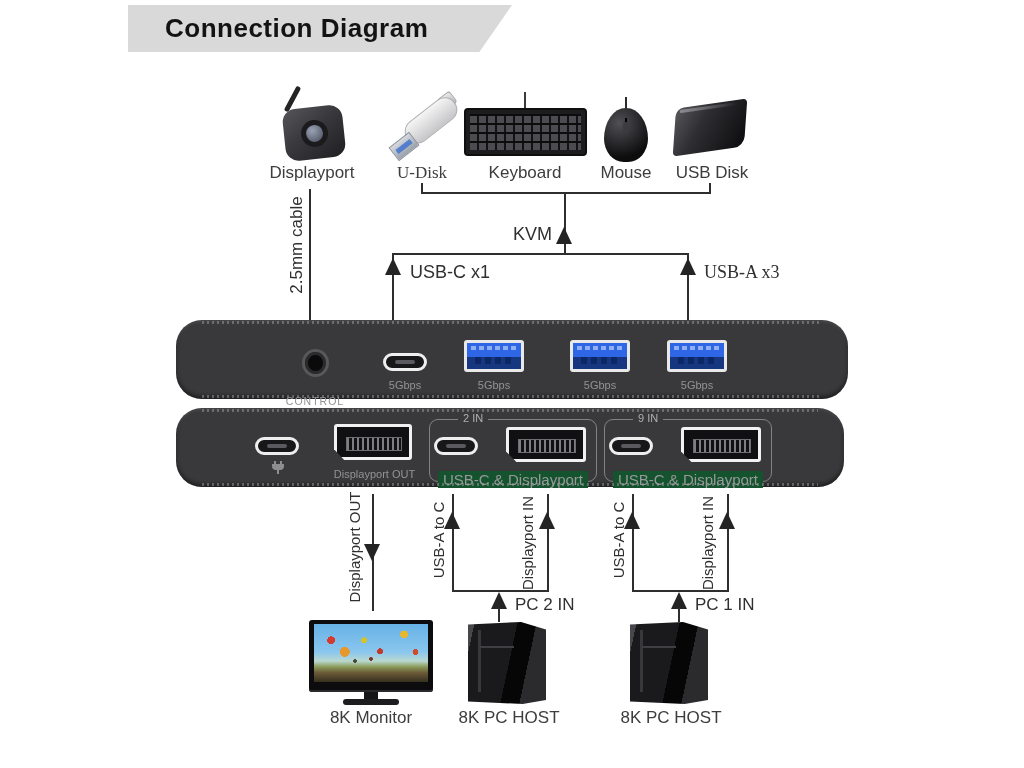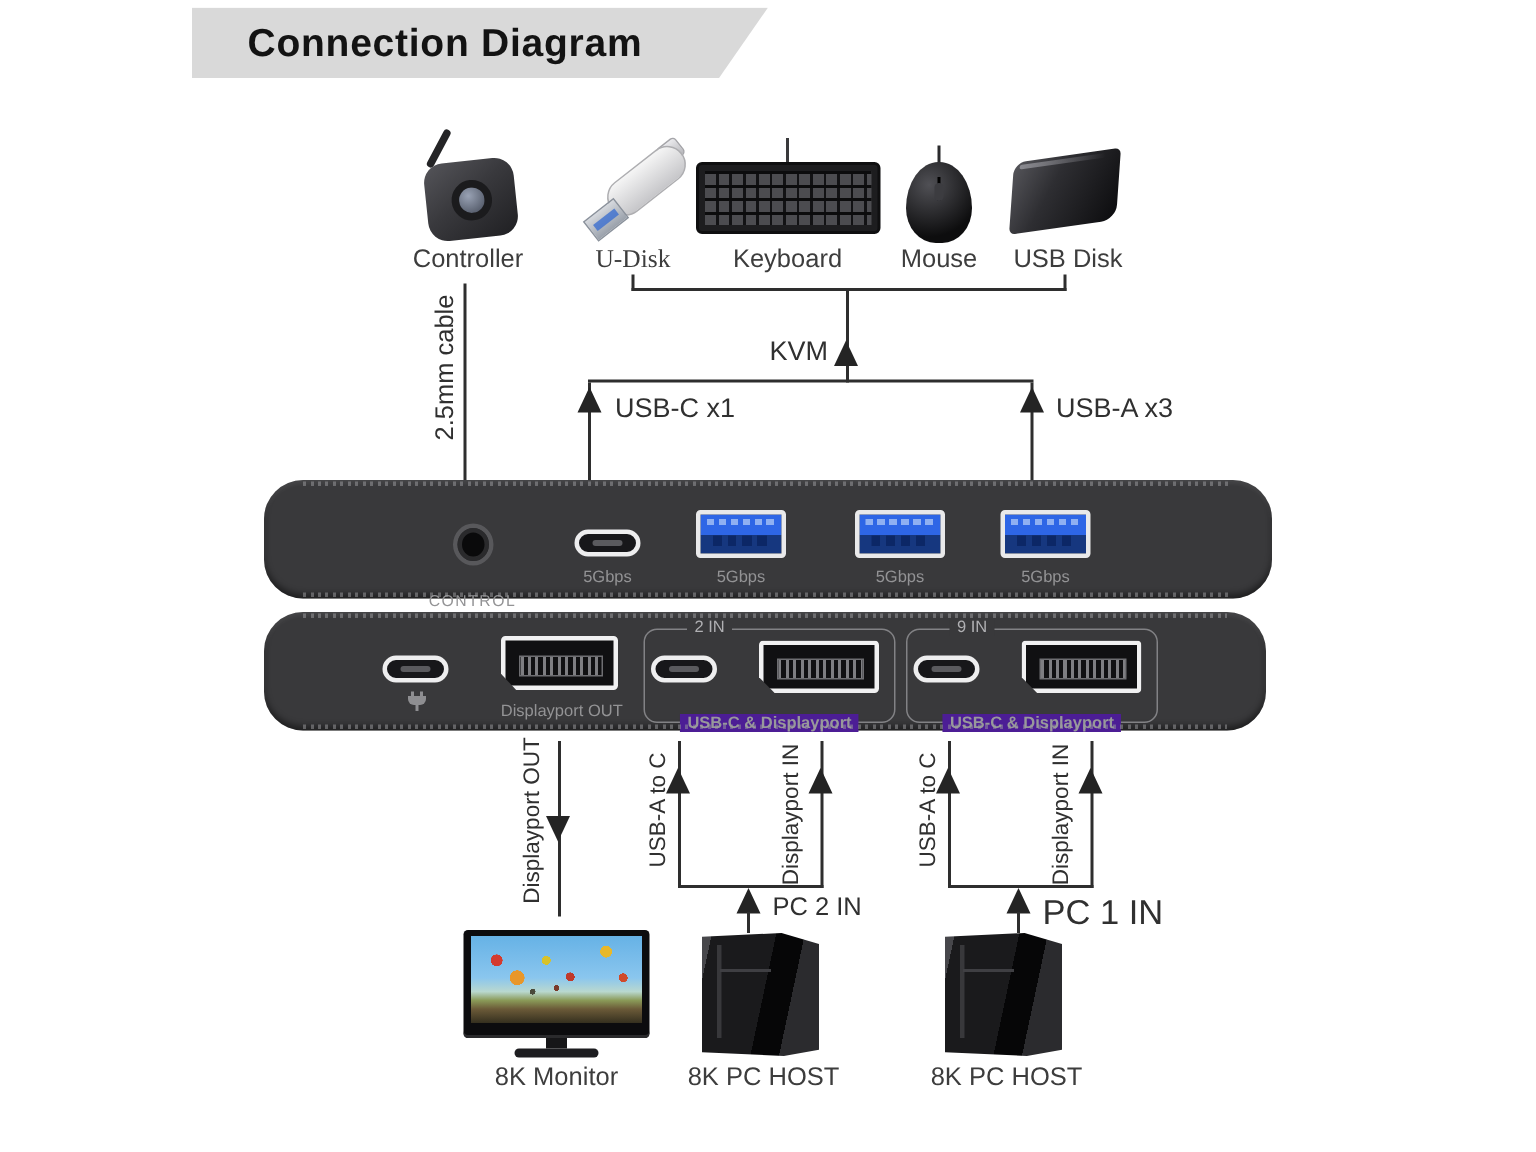--- a/index.html
+++ b/index.html
@@ -78,21 +78,21 @@
   .usba::after { content:''; position:absolute; left:50%; bottom:5px; transform:translateX(-50%); width:38px; height:7px;
     background:repeating-linear-gradient(90deg,#0c2766 0 6px,transparent 6px 10px); }
   .dport { position:absolute; width:78px; height:36px; border:3px solid #f1f1f2; border-radius:3px; background:#101012;
     clip-path:polygon(0 0,100% 0,100% 100%,13% 100%,0 70%); }
   .dport::after { content:''; position:absolute; left:9px; right:7px; bottom:6px; height:12px; border:1px solid #6e6e72;
     background:repeating-linear-gradient(90deg,#7e7e82 0 2px,transparent 2px 5px); }
   .plabel { position:absolute; font-size:11px; color:#939395; text-align:center; white-space:nowrap; }
   .plabel.sm { font-size:10.5px; letter-spacing:1px; }
   .pgroup { position:absolute; width:168px; height:63px; border:1.5px solid #828285; border-radius:9px; }
   .pgroup .gtitle { position:absolute; top:-8px; left:28px; background:#39393b; padding:0 5px; font-size:11px; color:#b0b0b3; white-space:nowrap; }
-  .pgroup .glabel { position:absolute; bottom:-7px; left:50%; transform:translateX(-50%); background:#4c1d95; padding:0 5px; font-size:11px; color:#98989b; white-space:nowrap;font-weight:bold; }
+  .pgroup .glabel { position:absolute; bottom:-7px; left:50%; transform:translateX(-50%); background:#14532d; padding:0 5px; font-size:15px; color:#98989b; white-space:nowrap; }
   .pwr { position:absolute; width:14px; height:13px; }
   .pwr i { position:absolute; background:#8e8e91; }
   .pwr .p1 { left:3px; top:0; width:2px; height:4px; }
   .pwr .p2 { left:9px; top:0; width:2px; height:4px; }
   .pwr .bd { left:1px; top:3px; width:12px; height:6px; border-radius:0 0 4px 4px; }
   .pwr .st { left:6px; top:9px; width:2px; height:4px; }
 
   
   .monitor { position:absolute; left:309px; top:620px; width:124px; height:88px; }
   .mon-bezel { position:absolute; left:0; top:0; width:124px; height:72px; background:#0c0c0e; border-radius:3px;
@@ -124,21 +124,21 @@
   <div class="banner">
     <div class="t">Connection Diagram</div>
   </div>
 
   <div class="dev" style="left:276px;top:93px;width:78px;height:70px;">
     <div class="ctrl-cable"></div>
     <div class="ctrl-body">
         <div class="ctrl-btn"></div>
       </div>
   </div>
-  <div class="dlbl" style="left:262px;top:163px;width:100px;">Controller</div>
+  <div class="dlbl" style="left:262px;top:163px;width:100px;">Displayport</div>
 
   <div class="dev" style="left:385px;top:92px;width:80px;height:72px;">
     <div class="udisk-cap"></div>
     <div class="udisk-body"></div>
     <div class="udisk-conn"></div>
   </div>
   <div class="dlbl" style="left:382px;top:163px;width:80px;font-family:Liberation Serif, serif;">U-Disk</div>
 
   <div class="dev" style="left:464px;top:92px;width:123px;height:66px;">
     <div class="kbd-cable"></div>
@@ -168,21 +168,21 @@
   <div class="ln" style="left:564px;top:194px;width:2px;height:61px;"></div>
   <div class="arr up" style="left:556px;top:227px;"></div>
   <div class="lbl" style="left:496px;top:224px;width:56px;text-align:right;">KVM</div>
 
   <div class="ln" style="left:392px;top:253px;width:297px;height:2px;"></div>
   <div class="ln" style="left:392px;top:255px;width:2px;height:65px;"></div>
   <div class="ln" style="left:687px;top:255px;width:2px;height:65px;"></div>
   <div class="arr up" style="left:385px;top:258px;"></div>
   <div class="arr up" style="left:680px;top:258px;"></div>
   <div class="lbl" style="left:410px;top:262px;">USB-C x1</div>
-  <div class="lbl" style="left:704px;top:262px;">USB-A x3</div>
+  <div class="lbl" style="left:704px;top:262px;font-family:Liberation Serif, serif;">USB-A x3</div>
 
   <div class="ln" style="left:309px;top:189px;width:2px;height:131px;"></div>
   <div class="rot" style="left:232px;top:235px;width:130px;height:20px;font-size:17px;">2.5mm cable</div>
 
   <div class="panel front">
     <div class="jack" style="left:126px;top:29px;"></div>
     <div class="plabel sm" style="left:94px;top:58px;width:90px;margin-top:17px;">CONTROL</div>
     <div class="usbc" style="left:207px;top:33px;"></div>
     <div class="plabel" style="left:199px;top:59px;width:60px;">5Gbps</div>
     <div class="usba" style="left:288px;top:20px;"></div>
@@ -236,21 +236,21 @@
 
   <div class="ln" style="left:632px;top:494px;width:2px;height:98px;"></div>
   <div class="arr up" style="left:624px;top:512px;"></div>
   <div class="rot" style="left:568px;top:532px;width:100px;height:16px;">USB-A to C</div>
   <div class="ln" style="left:727px;top:494px;width:2px;height:98px;"></div>
   <div class="arr up" style="left:719px;top:512px;"></div>
   <div class="rot" style="left:652px;top:535px;width:110px;height:16px;">Displayport IN</div>
   <div class="ln" style="left:632px;top:590px;width:97px;height:2px;"></div>
   <div class="arr up" style="left:671px;top:592px;"></div>
   <div class="ln" style="left:678px;top:608px;width:2px;height:14px;"></div>
-  <div class="lbl" style="left:695px;top:595px;font-size:23px;">PC 1 IN</div>
+  <div class="lbl" style="left:695px;top:595px;font-size:17px;">PC 1 IN</div>
 
   <div class="monitor">
     <div class="mon-bezel"></div>
     <div class="mon-screen"></div>
     <div class="mon-neck"></div>
     <div class="mon-base"></div>
   </div>
   <div class="dlbl" style="left:305px;top:708px;width:132px;">8K Monitor</div>
 
   <div class="tower" style="left:468px;top:622px;"></div>

